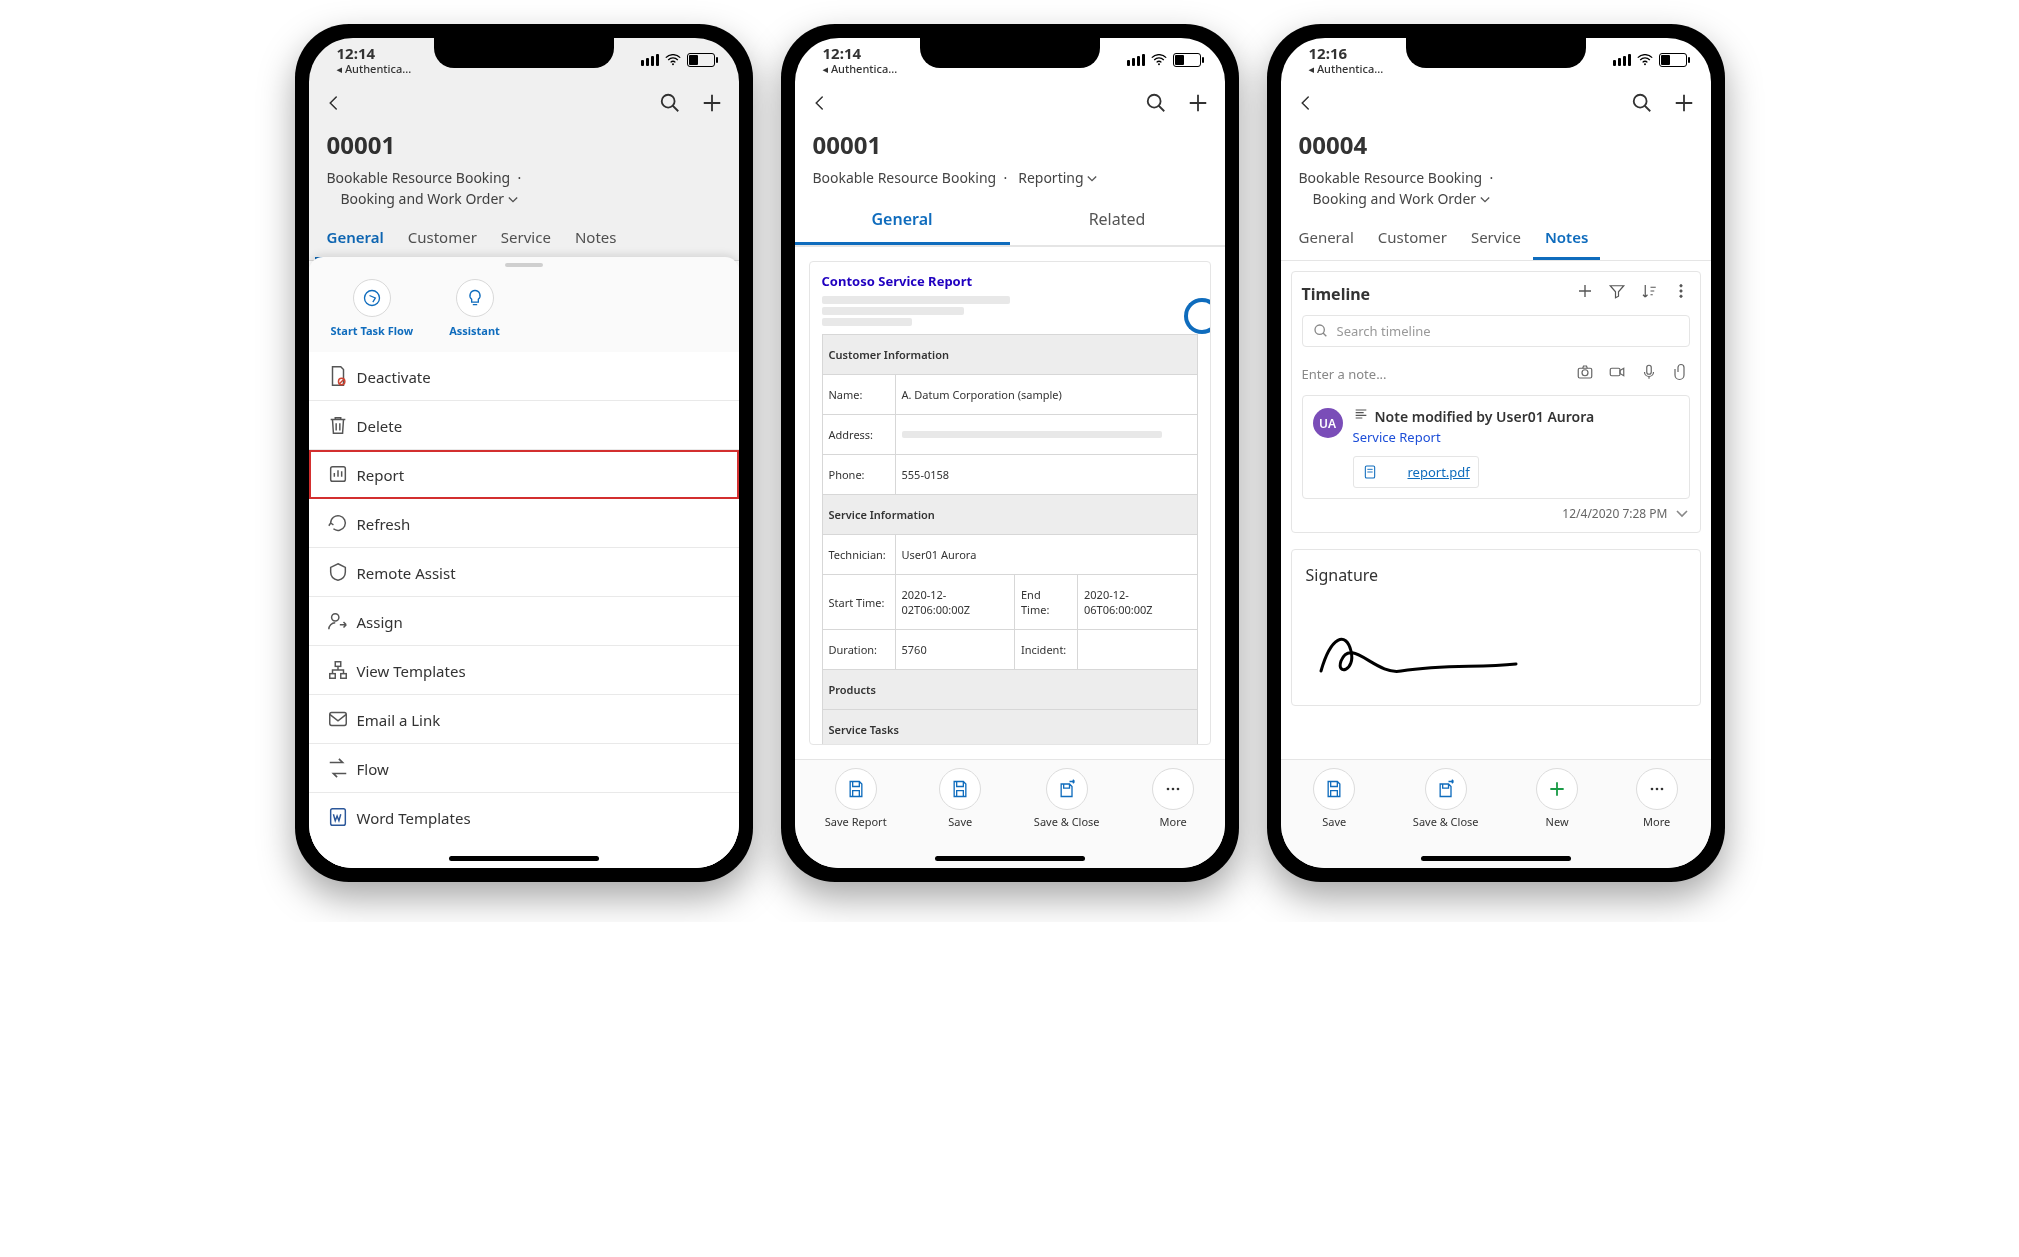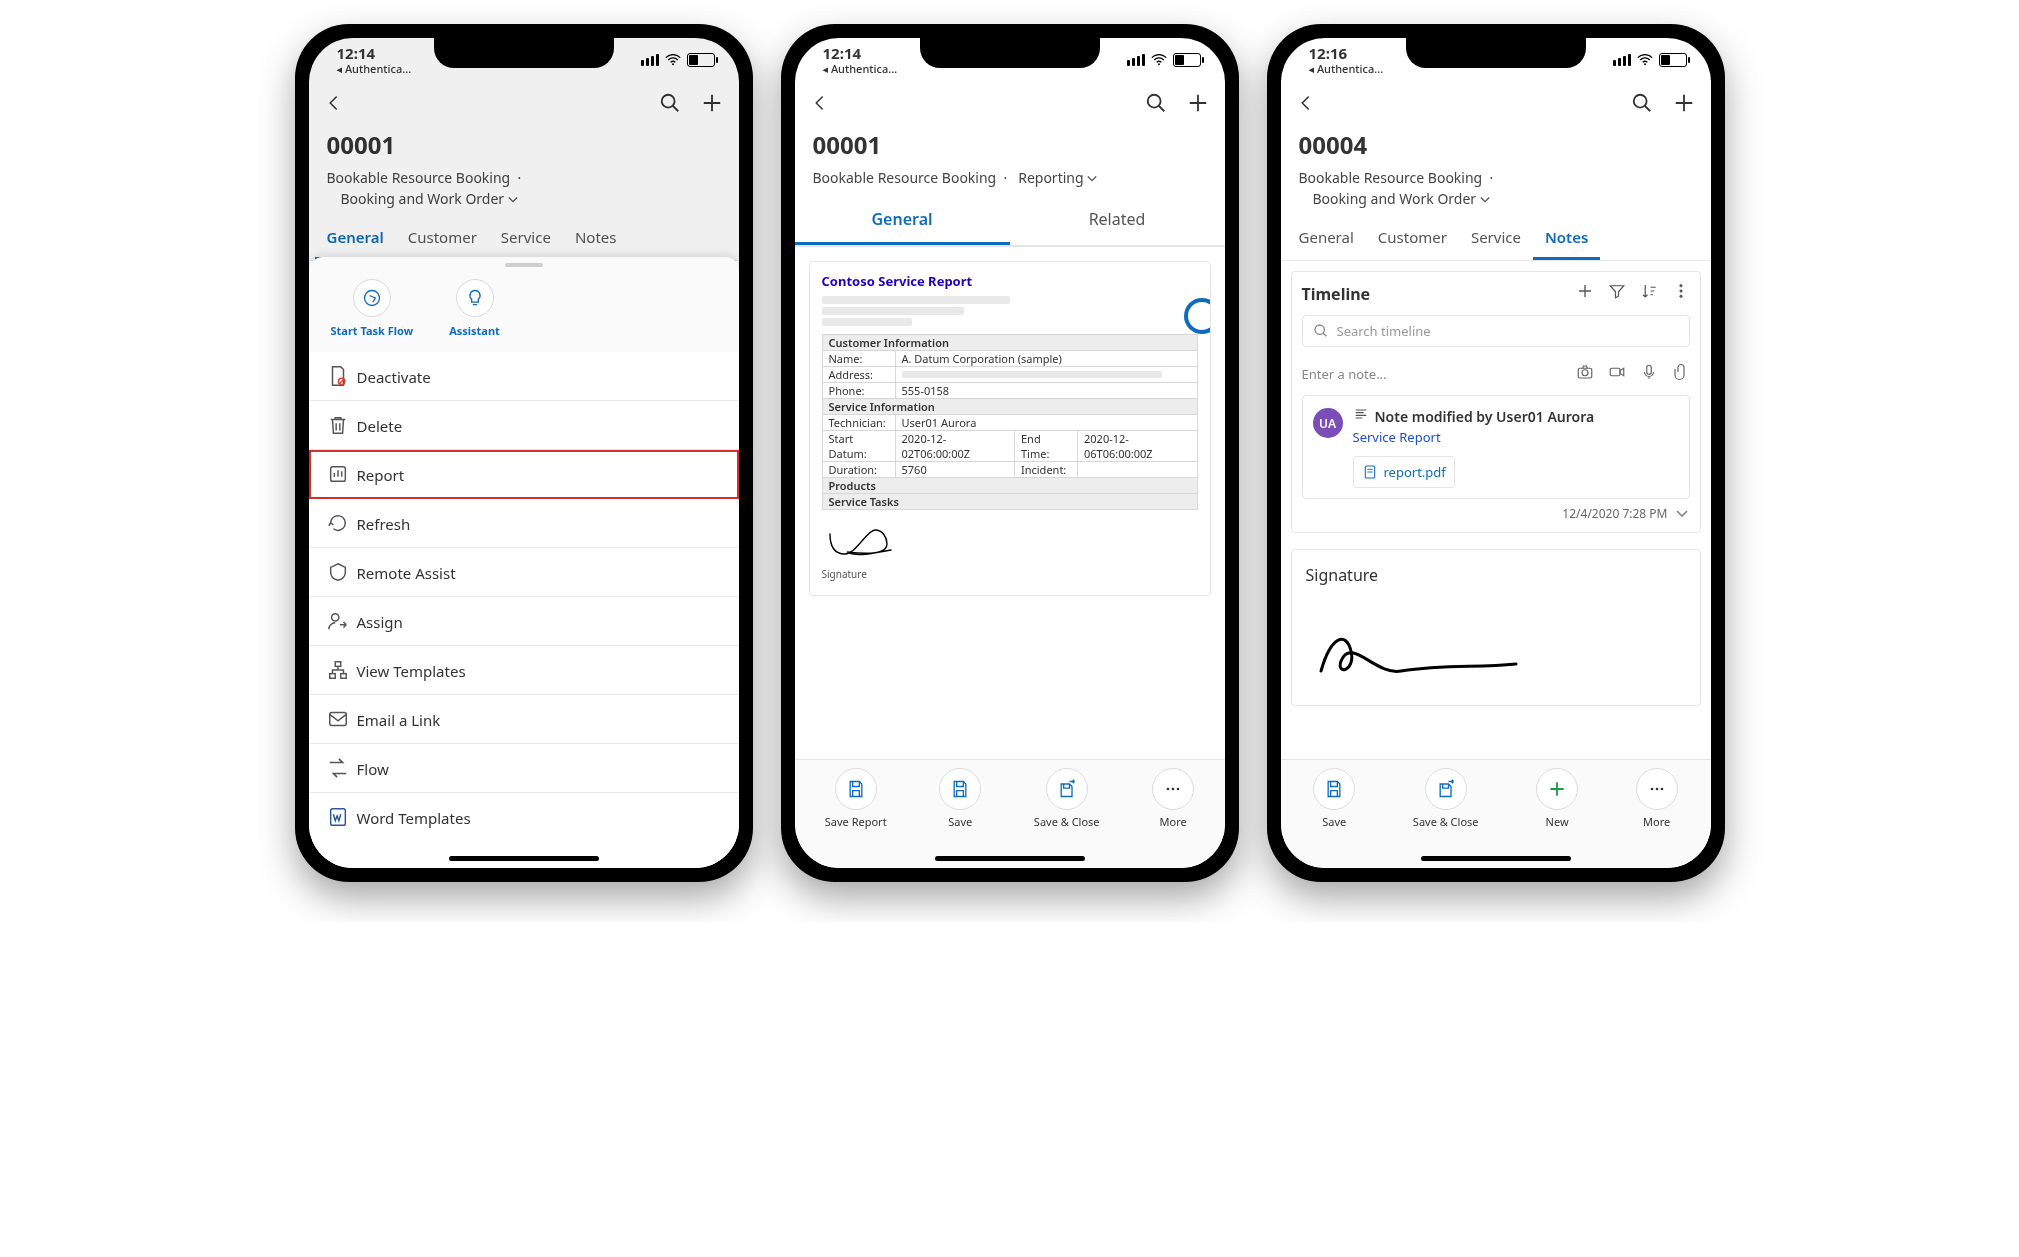--- a/index.html
+++ b/index.html
@@ -104,21 +104,21 @@
   .mi-icon svg{width:22px;height:22px;stroke:#555;fill:none;}
   .home-indicator{position:absolute;bottom:7px;left:50%;transform:translateX(-50%);width:150px;height:5px;background:#000;border-radius:3px;z-index:40;}
   
   .tabs2{display:flex;border-bottom:2px solid var(--border);}
   .tabs2 .tab{flex:1;text-align:center;padding:12px 0;font-size:16px;}
   .report-card{margin:14px;border:1px solid var(--border);border-radius:4px;padding:10px 12px 14px;position:relative;overflow:hidden;}
   .report-title{color:#2000c0;font-size:13px;font-weight:700;margin-bottom:6px;}
   .blurbar{height:8px;background:#e8e8e8;border-radius:2px;margin:3px 0;width:60%;}
   .spinner-ring{position:absolute;top:36px;right:-10px;width:28px;height:28px;border:4px solid var(--accent);border-right-color:transparent;border-radius:50%;}
   .tbl{width:100%;border-collapse:collapse;font-size:11px;margin-top:8px;}
-  .tbl td,.tbl th{border:1px solid #d7d7d7;padding:0 6px;text-align:left;}
+  .tbl td,.tbl th{border:1px solid #d7d7d7;padding:12px 6px;text-align:left;}
   .section-head{background:#ededed;font-weight:600;}
   .sig-box{margin-top:14px;font-size:10px;color:#555;}
   .bottom-bar{
     height:84px;border-top:1px solid var(--border);
     background:#fafafa;display:flex;justify-content:space-around;align-items:flex-start;
     padding:8px 4px 16px;
     position:relative;z-index:2;
   }
   .bb-item{display:flex;flex-direction:column;align-items:center;gap:4px;font-size:11px;color:#333;cursor:pointer;}
   .bb-circle{width:40px;height:40px;border-radius:50%;background:#fff;border:1px solid #dcdcdc;display:flex;align-items:center;justify-content:center;}
@@ -132,21 +132,21 @@
   .search-bar{margin:4px 10px 8px;border:1px solid var(--border);border-radius:4px;display:flex;align-items:center;gap:8px;padding:6px 10px;color:#999;font-size:13px;}
   .note-entry{padding:6px 10px 10px;}
   .enter-row{display:flex;align-items:center;justify-content:space-between;color:#888;font-size:13px;padding:2px 0 10px;}
   .enter-icons{display:flex;gap:14px;}
   .enter-icons svg{width:18px;height:18px;stroke:#666;fill:none;}
   .note-body{display:flex;gap:10px;align-items:flex-start;border:1px solid var(--border);border-radius:4px;padding:10px;}
   .avatar{width:30px;height:30px;border-radius:50%;background:#7a4db8;color:#fff;display:flex;align-items:center;justify-content:center;font-size:12px;font-weight:600;margin-top:2px;}
   .note-text{font-size:14px;flex:1;}
   .note-title{display:flex;align-items:center;gap:6px;font-weight:600;}
   .file-box{border:1px solid var(--border);border-radius:3px;padding:6px 8px;display:inline-flex;align-items:center;gap:6px;margin-top:6px;}
-  .file-box a{color:var(--accent);font-size:13px;}
+  .file-box a{color:var(--accent);font-size:13px;text-decoration:underline;margin-left:24px;}
   .meta-row{display:flex;justify-content:flex-end;align-items:center;gap:8px;color:#666;font-size:12px;padding:6px 2px 0;}
   .sig-card{border:1px solid var(--border);border-radius:4px;padding:14px;background:#fff;}
   .sig-label{font-size:16px;color:#333;margin-bottom:30px;}
   .dimmed-wrap{position:relative;}
   .dimmed-wrap::after{content:"";position:absolute;inset:0;background:rgba(0,0,0,0.06);pointer-events:none;}
   .scroll-body{flex:1;overflow:hidden;display:flex;flex-direction:column;}
 </style>
 </head>
 <body>
 
@@ -406,21 +406,21 @@
                 <td colspan="3">555-0158</td>
               </tr>
           <tr>
                 <td colspan="4" class="section-head">Service Information</td>
               </tr>
           <tr>
                 <td>Technician:</td>
                 <td colspan="3">User01 Aurora</td>
               </tr>
           <tr>
-            <td>Start Datum:</td>
+            <td>Start Time:</td>
                 <td>2020-12-02T06:00:00Z</td>
             <td>End Time:</td>
                 <td>2020-12-06T06:00:00Z</td>
           </tr>
           <tr>
             <td>Duration:</td>
                 <td>5760</td>
             <td>Incident:</td>
                 <td></td>
           </tr>

